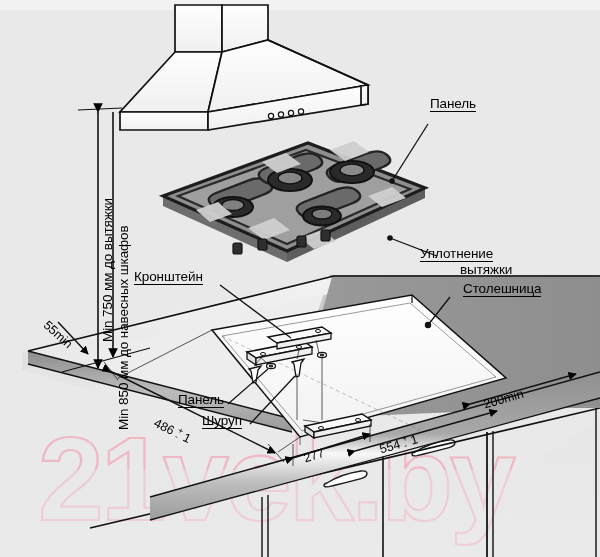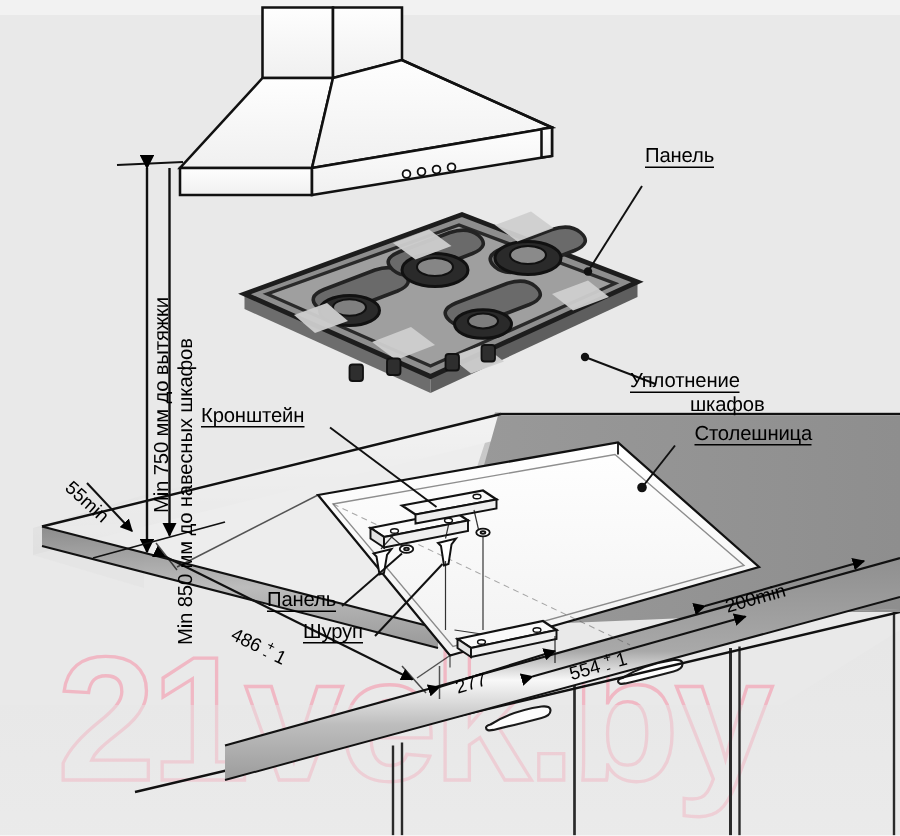--- a/index.html
+++ b/index.html
@@ -323,21 +323,21 @@
 
   <div class="lbl vrt" style="left:100px; top:342px; transform:rotate(-90deg);">Min 750 мм до вытяжки</div>
 
   <div class="lbl vrt" style="left:116px; top:430px; transform:rotate(-90deg);">Min 850 мм до навесных шкафов</div>
 
   <div class="dim" style="left:50px; top:318px; transform:rotate(42deg); transform-origin:0 0;">55min</div>
 
   <div class="lbl u" style="left:430px; top:96px;">Панель</div>
 
   <div class="lbl u" style="left:420px; top:246px;text-align:center;">Уплотнение</div>
-  <div class="lbl" style="left:460px; top:262px;">шкафов</div>
+  <div class="lbl" style="left:460px; top:262px;">вытяжки</div>
 
   <div class="lbl u" style="left:424px; top:281px;margin-left:39px;">Столешница</div>
 
   <div class="lbl u" style="left:134px; top:269px;">Кронштейн</div>
 
   <div class="lbl u" style="left:178px; top:392px;">Панель</div>
 
   <div class="lbl u" style="left:202px; top:413px;">Шуруп</div>
 
   <div class="dim" style="left:158px; top:416px; transform:rotate(26.5deg); transform-origin:0 0;">

